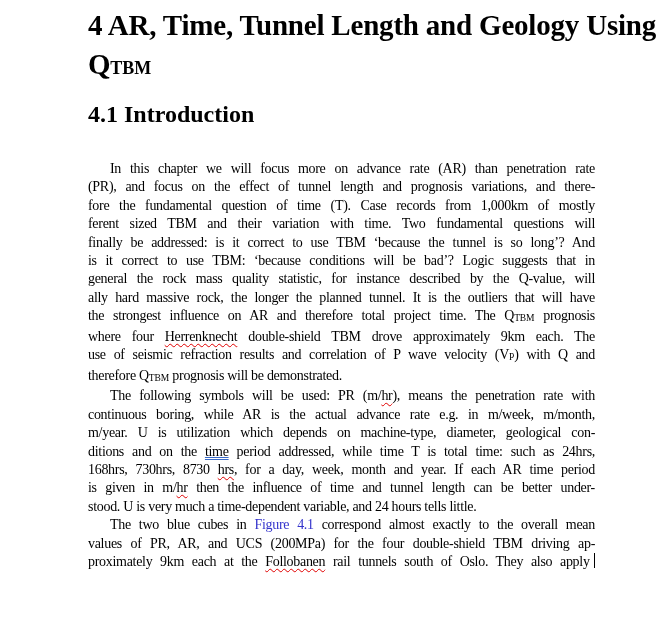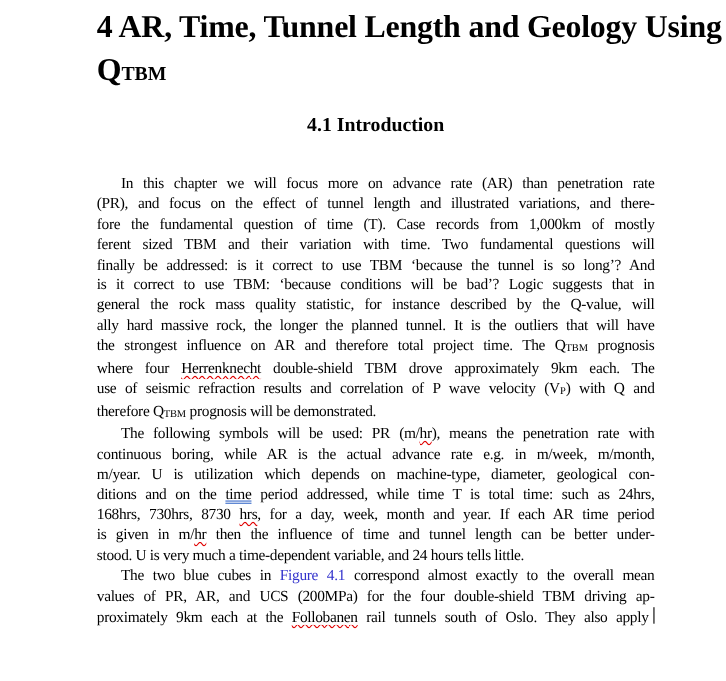--- a/index.html
+++ b/index.html
@@ -25,25 +25,24 @@
     line-height: 39px;
     letter-spacing: -0.2px;
     white-space: nowrap;
   }
   h1 .tq { display: block; }
   h1 .tsub {
     font-size: 0.62em;
     letter-spacing: 0;
   }
   h2.section-heading {
-    font-size: 18px;
+    font-size: 24px;
     font-weight: bold;
     margin: 15px 0 0 0;
     line-height: 22px;
-    text-align: center;
   }
   .bodytext {
     margin-top: 35px;
     font-size: 14px;
     letter-spacing: -0.3px;
     line-height: 18.4px;
   }
   .line {
     text-align: justify;
     text-align-last: left;
@@ -84,21 +83,21 @@
 <body>
 
 <div class="page">
   <h1 class="chapter-title">
     <span>4 AR, Time, Tunnel Length and Geology Using</span>
     <span class="tq"><span>Q</span><span class="tsub">TBM</span></span>
   </h1>
   <h2 class="section-heading">4.1 Introduction</h2>
   <div class="bodytext">
       <div class="line j ind"><span class="s-n">In this chapter we will focus more on advance rate (AR) than penetration rate</span></div>
-      <div class="line j"><span class="s-n">(PR), and focus on the effect of tunnel length and illustrated variations, and there-</span></div>
+      <div class="line j"><span class="s-n">(PR), and focus on the effect of tunnel length and prognosis variations, and there-</span></div>
       <div class="line j"><span class="s-n">fore the fundamental question of time (T). Case records from 1,000km of mostly</span></div>
       <div class="line j"><span class="s-n">ferent sized TBM and their variation with time. Two fundamental questions will</span></div>
       <div class="line j"><span class="s-n">finally be addressed: is it correct to use TBM ‘because the tunnel is so long’? And</span></div>
       <div class="line j"><span class="s-n">is it correct to use TBM: ‘because conditions will be bad’? Logic suggests that in</span></div>
       <div class="line j"><span class="s-n">general the rock mass quality statistic, for instance described by the Q-value, will</span></div>
       <div class="line j"><span class="s-n">ally hard massive rock, the longer the planned tunnel. It is the outliers that will have</span></div>
       <div class="line j"><span class="s-n">the strongest influence on AR and therefore total project time. The Q</span><span class="s-sub">TBM</span><span class="s-n"> prognosis</span></div>
       <div class="line j"><span class="s-n">where four </span><span class="s-spell">Herrenknecht</span><span class="s-n"> double-shield TBM drove approximately 9km each. The</span></div>
       <div class="line j"><span class="s-n">use of seismic refraction results and correlation of P wave velocity (V</span><span class="s-sub">P</span><span class="s-n">) with Q and</span></div>
       <div class="line"><span class="s-n">therefore Q</span><span class="s-sub">TBM</span><span class="s-n"> prognosis will be demonstrated.</span></div>

